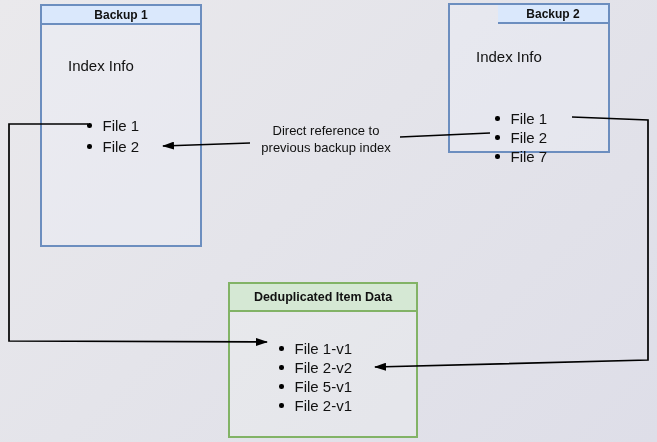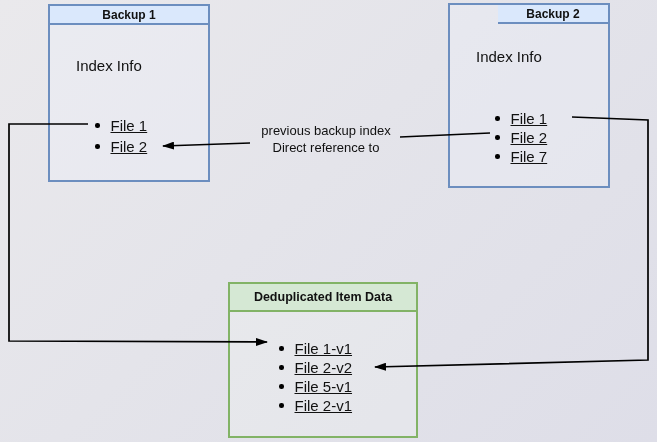--- a/index.html
+++ b/index.html
@@ -44,21 +44,21 @@
     background:var(--green-header-fill);
     border-bottom-color:var(--green-border);
     font-size:12.5px;
   }
   .index-info{
     position:absolute;
     left:26px;
     font-size:15px;
     white-space:nowrap;
   }
-  .files{position:absolute;text-decoration:underline;}
+  .files{position:absolute;}
   .file-row{
     display:flex;align-items:center;
     height:var(--rh,19px);
     font-size:15px;
     white-space:nowrap;
   }
   .dot{
     width:4.5px;height:4.5px;border-radius:50%;
     background:#000;
     margin-right:11px;
@@ -76,36 +76,36 @@
     font-size:13px;
     line-height:17px;
     white-space:nowrap;
   }
 </style>
 </head>
 <body>
 
 <div class="canvas">
 
-  <div class="box" style="left:48px;top:4px;width:162px;height:178px;text-align:right;">
+  <div class="box" style="left:40px;top:4px;width:162px;height:243px;text-align:right;">
     <div class="box-header" style="height:19px;">Backup 1</div>
     <div class="index-info" style="top:51px;">Index Info</div>
     <div class="files" style="left:45px;top:109px;--rh:21px;">
       <div class="file-row">
         <span class="dot"></span>
         <span>File 1</span>
       </div>
       <div class="file-row">
         <span class="dot"></span>
         <span>File 2</span>
       </div>
     </div>
   </div>
 
-  <div class="box" style="left:448px;top:3px;width:162px;height:185px;padding-left:48px;">
+  <div class="box" style="left:448px;top:3px;width:162px;height:150px;padding-left:48px;">
     <div class="box-header" style="height:19px;">Backup 2</div>
     <div class="index-info" style="top:43px;">Index Info</div>
     <div class="files" style="left:45px;top:104px;--rh:19px;">
       <div class="file-row">
         <span class="dot"></span>
         <span>File 1</span>
       </div>
       <div class="file-row">
         <span class="dot"></span>
         <span>File 2</span>
@@ -148,17 +148,17 @@
 
     <path d="M 490 133 L 400 137" stroke="#000" stroke-width="1.7" fill="none"></path>
     <path d="M 250 143 L 163 146" stroke="#000" stroke-width="1.7" fill="none" marker-end="url(#arrowhead)"></path>
 
     <path d="M 88 124 L 9 124 L 9 341 L 267 342" stroke="#000" stroke-width="1.7" fill="none" stroke-linejoin="miter" marker-end="url(#arrowhead)"></path>
 
     <path d="M 572 117 L 648 120 L 648 360 L 375 367" stroke="#000" stroke-width="1.7" fill="none" stroke-linejoin="miter" marker-end="url(#arrowhead)"></path>
   </svg>
 
   <div class="edge-label">
+    <div>Direct reference to</div>
     <div>previous backup index</div>
-    <div>Direct reference to</div>
   </div>
 
 </div>
 
 </body></html>

